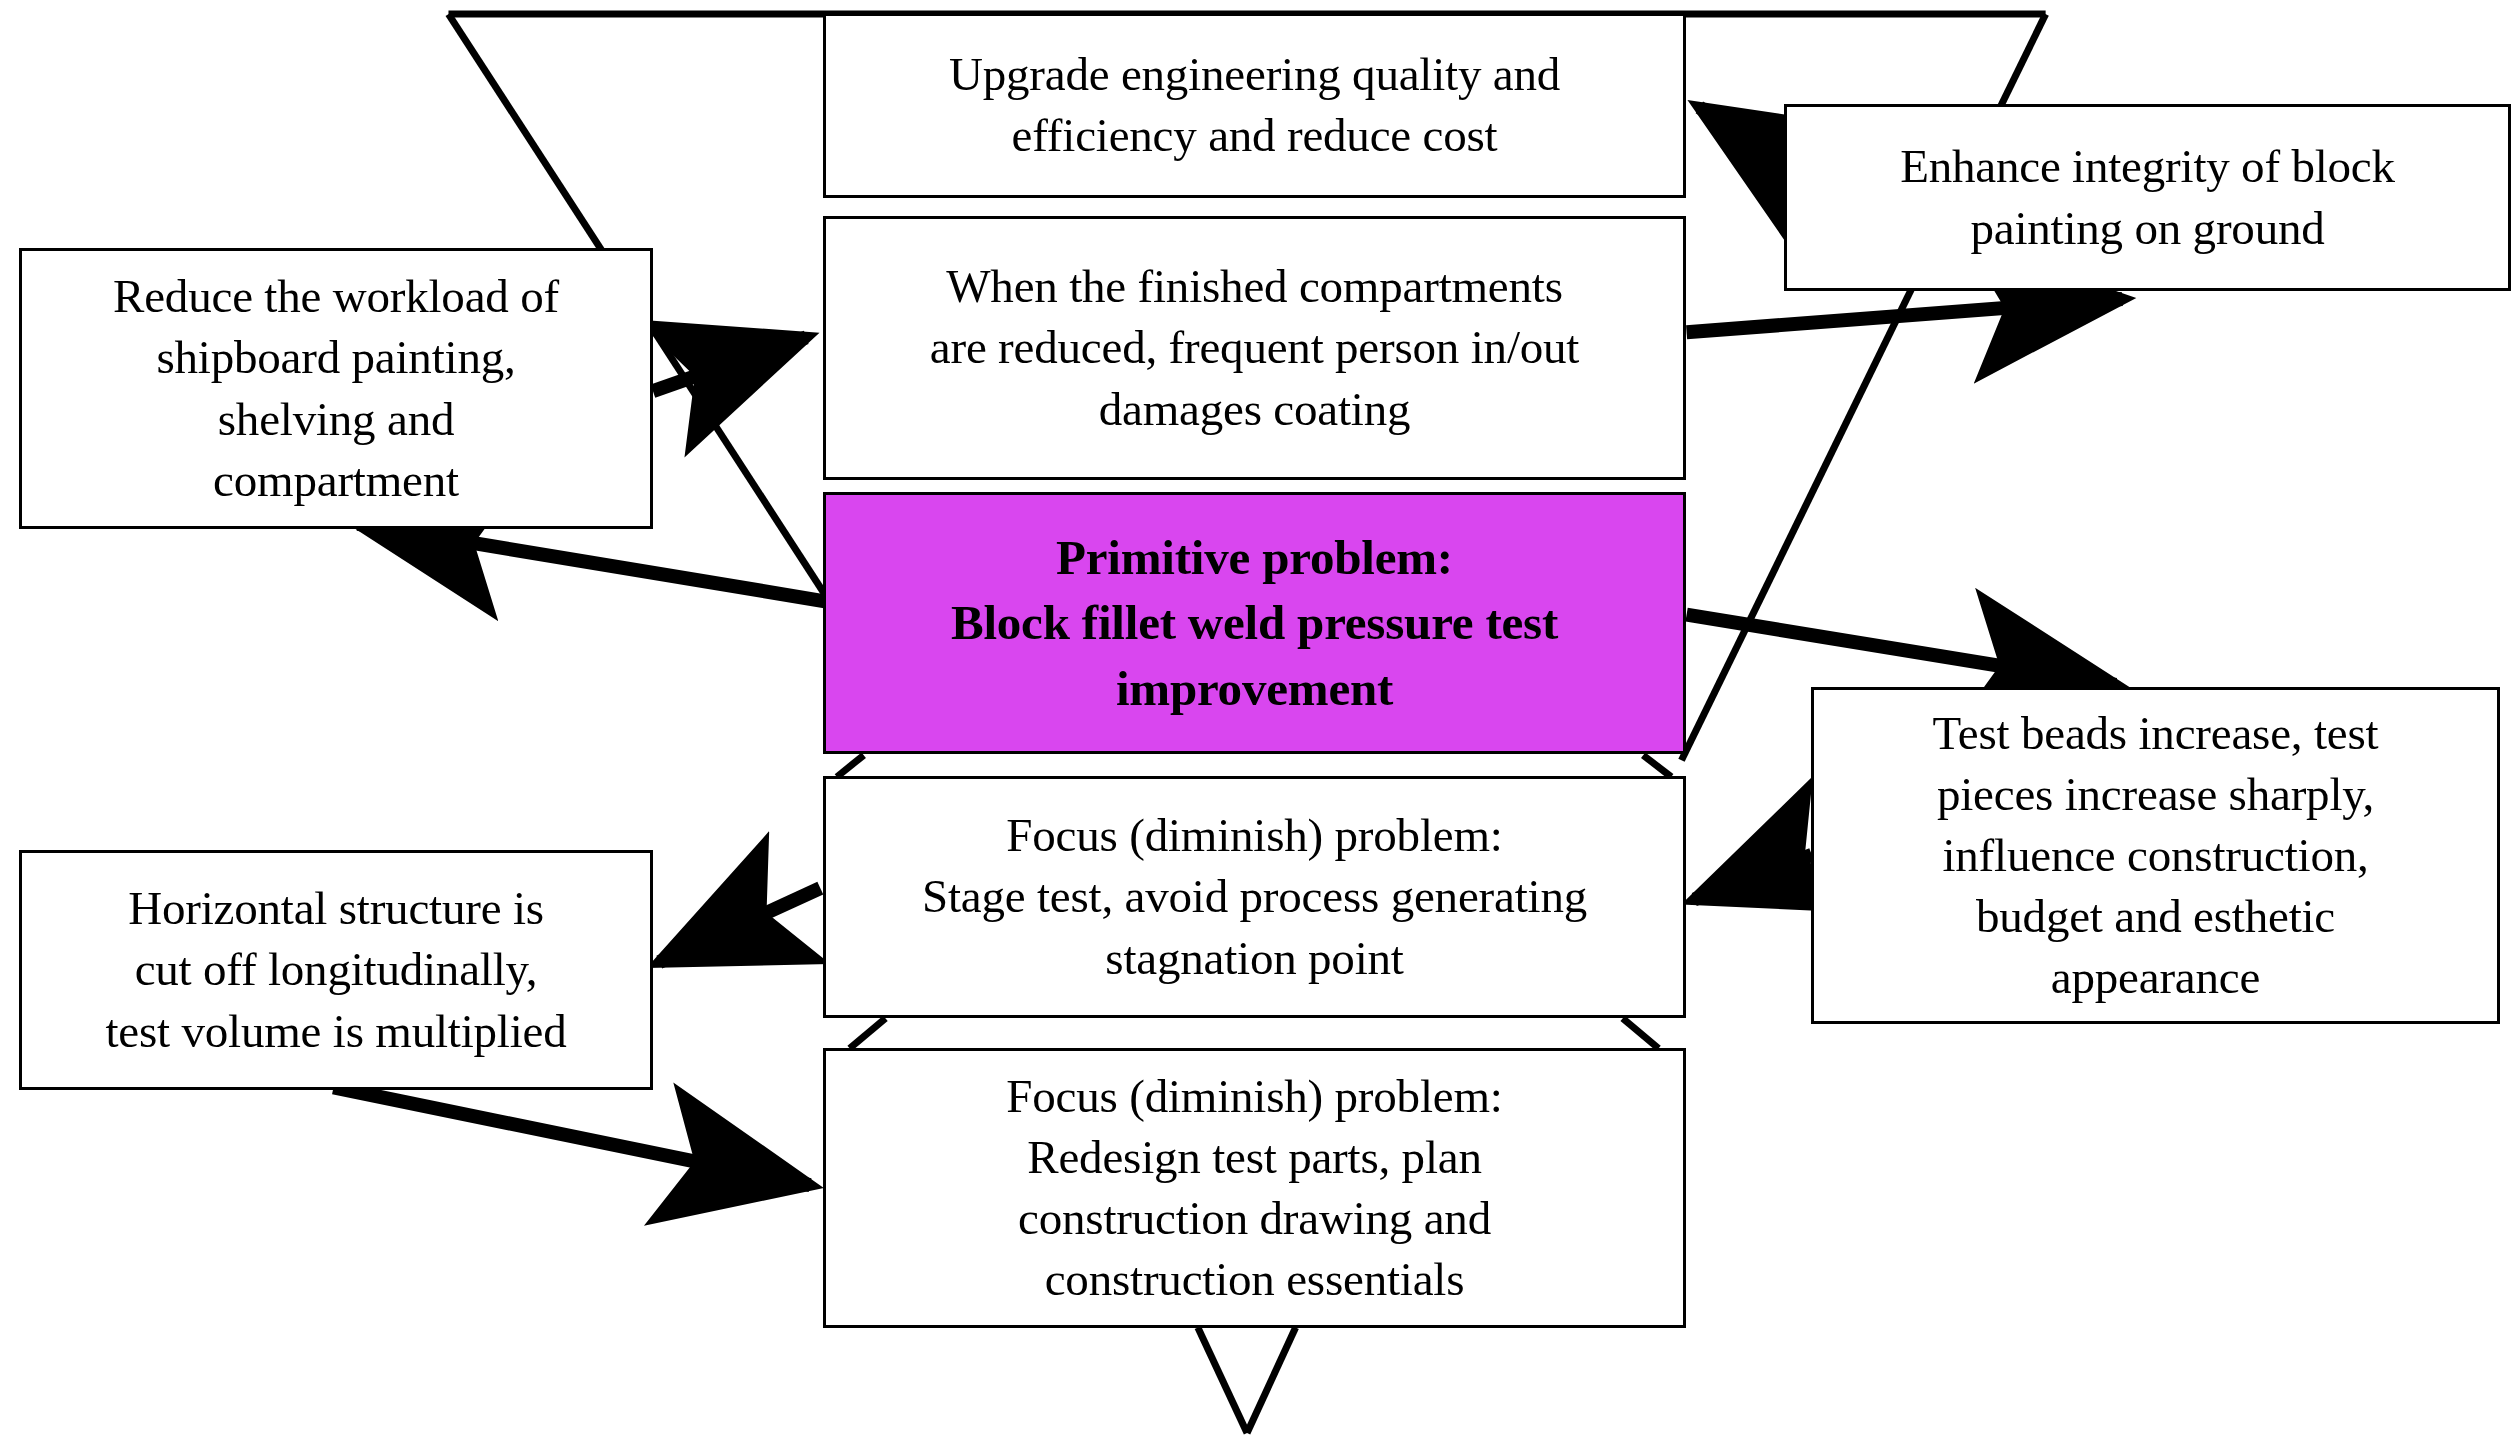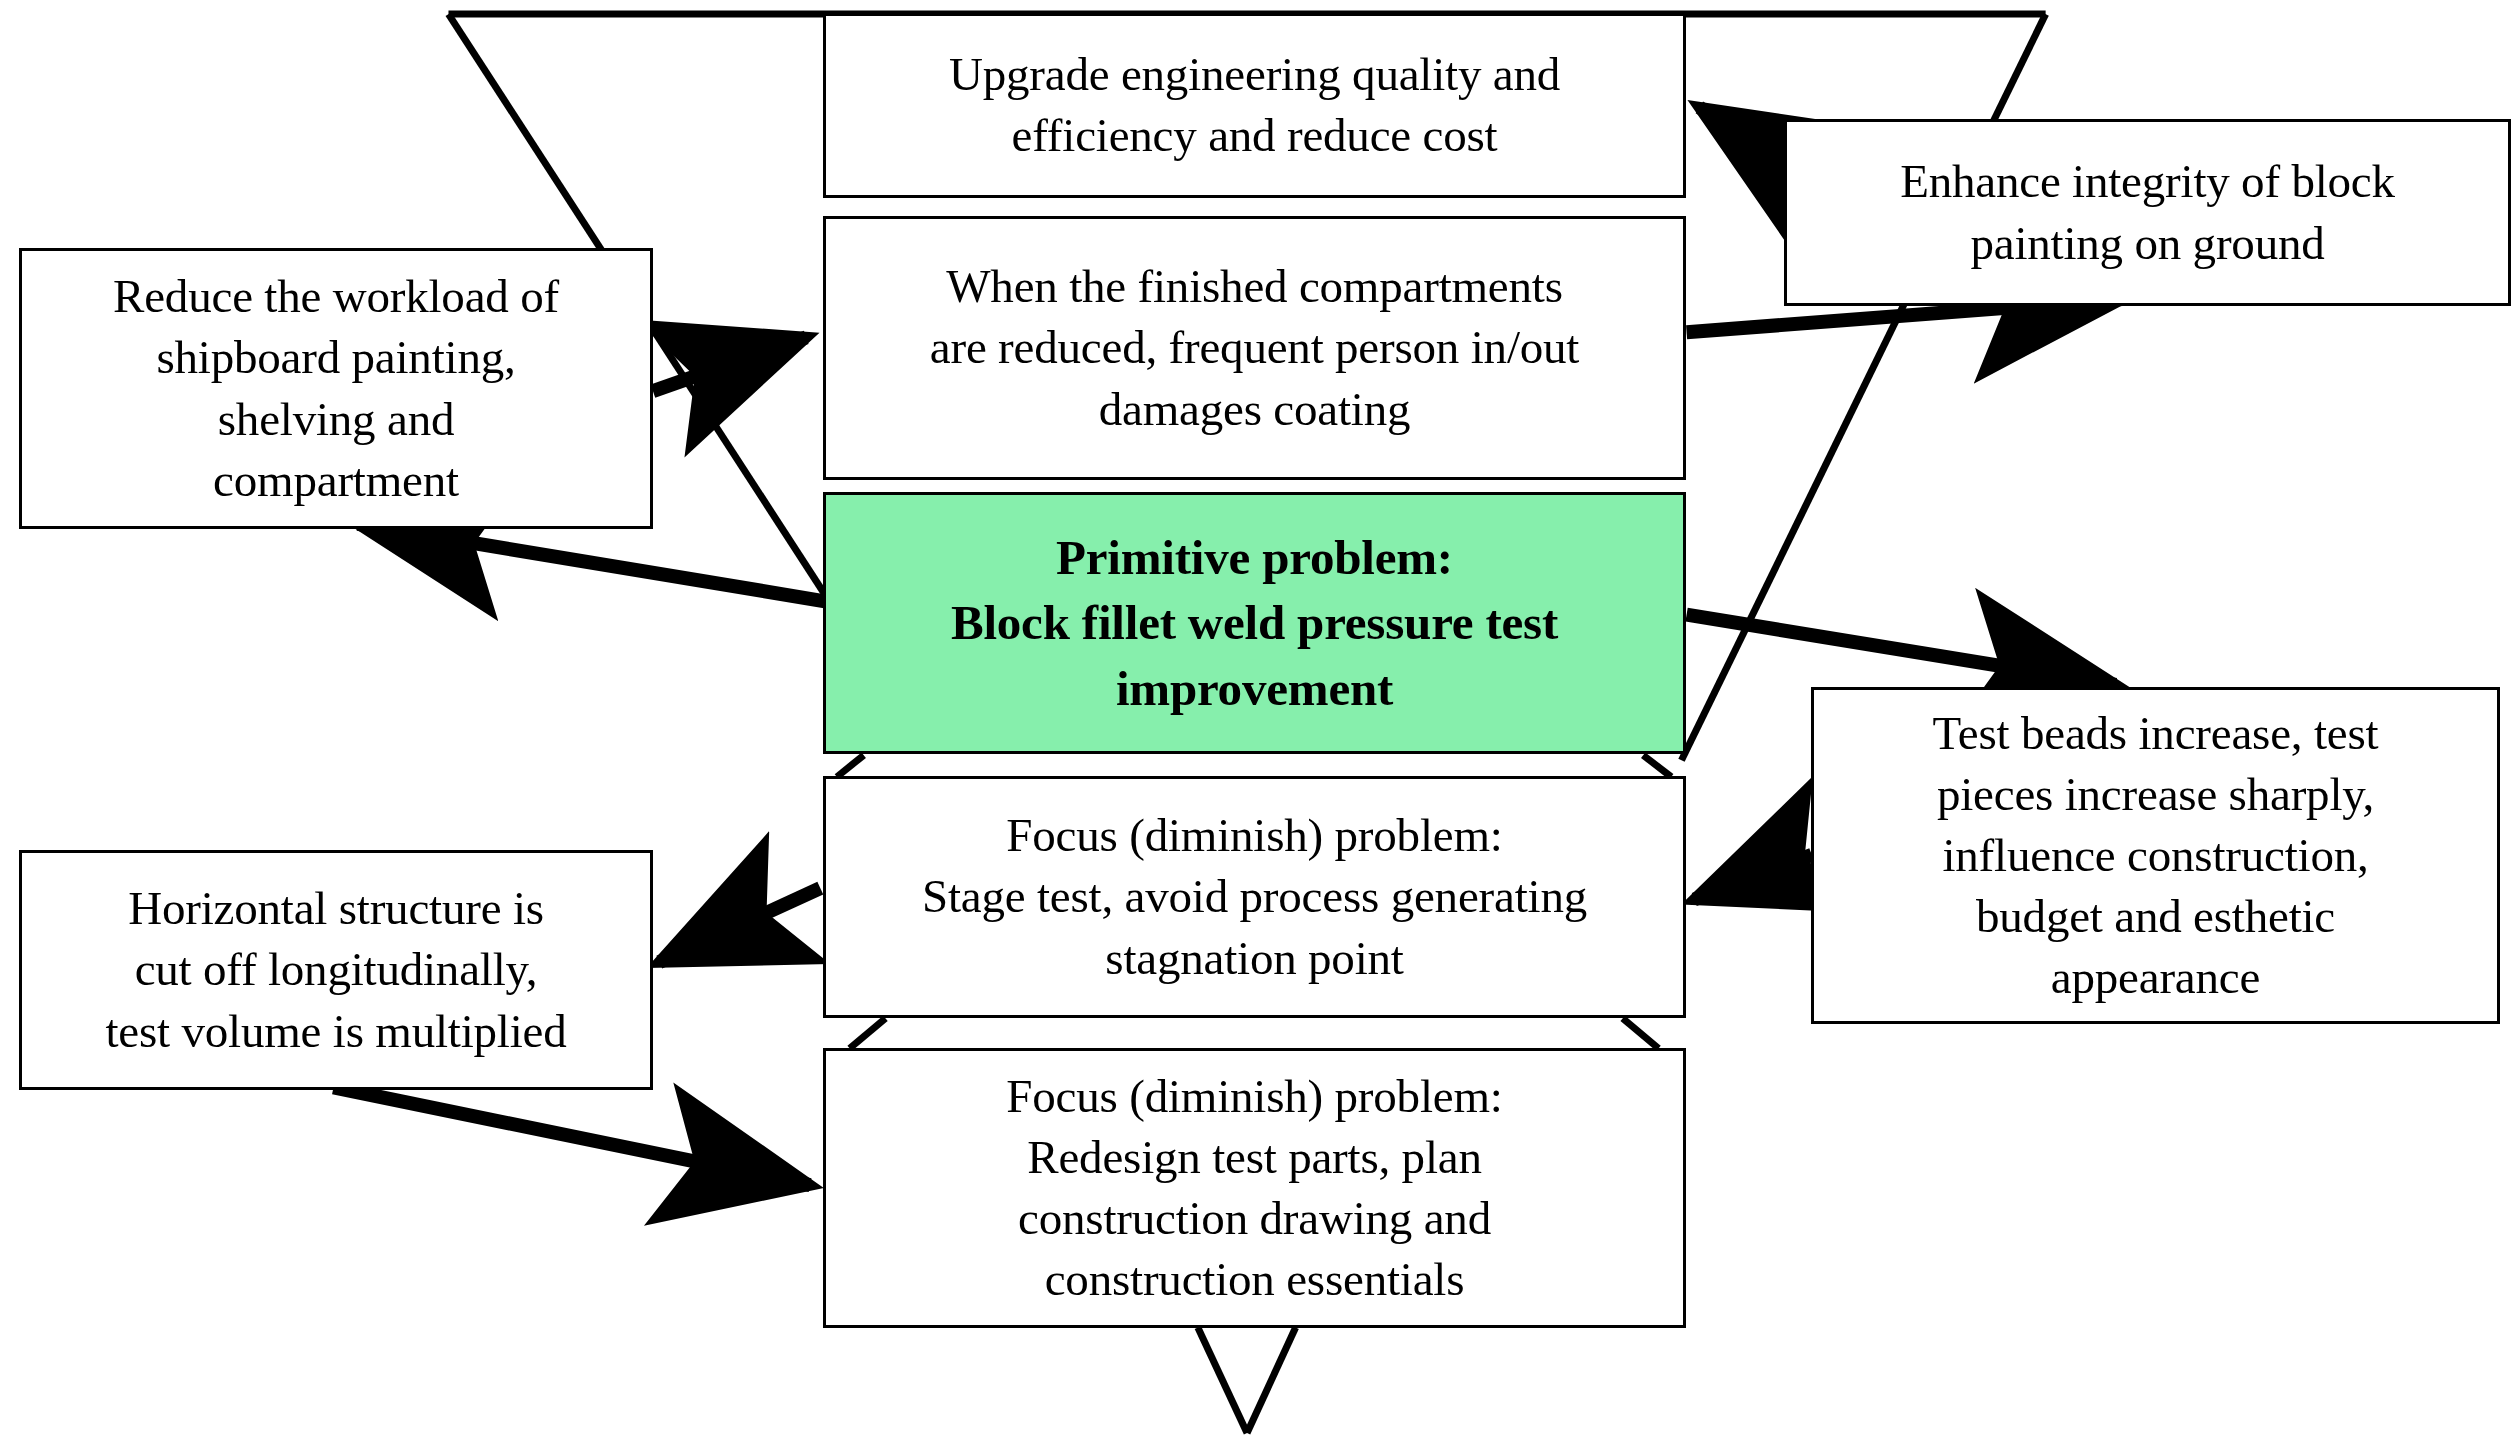--- a/index.html
+++ b/index.html
@@ -27,21 +27,21 @@
     box-sizing: border-box;
     border: 3.8px solid #000000;
     background: #ffffff;
     display: flex;
     align-items: center;
     justify-content: center;
     text-align: center;
     z-index: 5;
   }
   .node.shaded {
-    background: #86efac;
+    background: #d946ef;
     font-weight: bold;
   }
   .node .txt {
     display: block;
     width: 100%;
     padding: 0 26px;
     font-size: 47px;
     line-height: 1.30;
     color: #000000;
     white-space: pre-line;
@@ -53,21 +53,21 @@
   }
 
   
   #n-upgrade       { left: 823px; top: 12.8px;   width: 863px; height: 185px; }
   #n-when          { left: 823px; top: 216px;  width: 863px; height: 264px; }
   #n-primitive     { left: 823px; top: 492px;  width: 863px; height: 262px; }
   #n-focus-stage   { left: 823px; top: 776px; width: 863px; height: 242px; }
   #n-focus-redesign{ left: 823px; top: 1048px; width: 863px; height: 280px; }
   #n-reduce        { left: 19px;   top: 248px;  width: 634px;  height: 281px; }
   #n-horizontal    { left: 19px;   top: 850px; width: 634px;  height: 240px; }
-  #n-enhance       { left: 1784px; top: 119px;  width: 727px; height: 187px; }
+  #n-enhance       { left: 1784px; top: 104px;  width: 727px; height: 187px; }
   #n-testbeads     { left: 1811px; top: 687px; width: 689px; height: 337px; }
 </style>
 </head>
 <body>
 
 <div id="stage">
 
   <svg id="wires" viewBox="0 0 3932 2268" xmlns="http://www.w3.org/2000/svg">
     <defs>
       <marker id="ah" markerWidth="13" markerHeight="13" refX="11.0" refY="5.2" orient="auto" markerUnits="strokeWidth">

